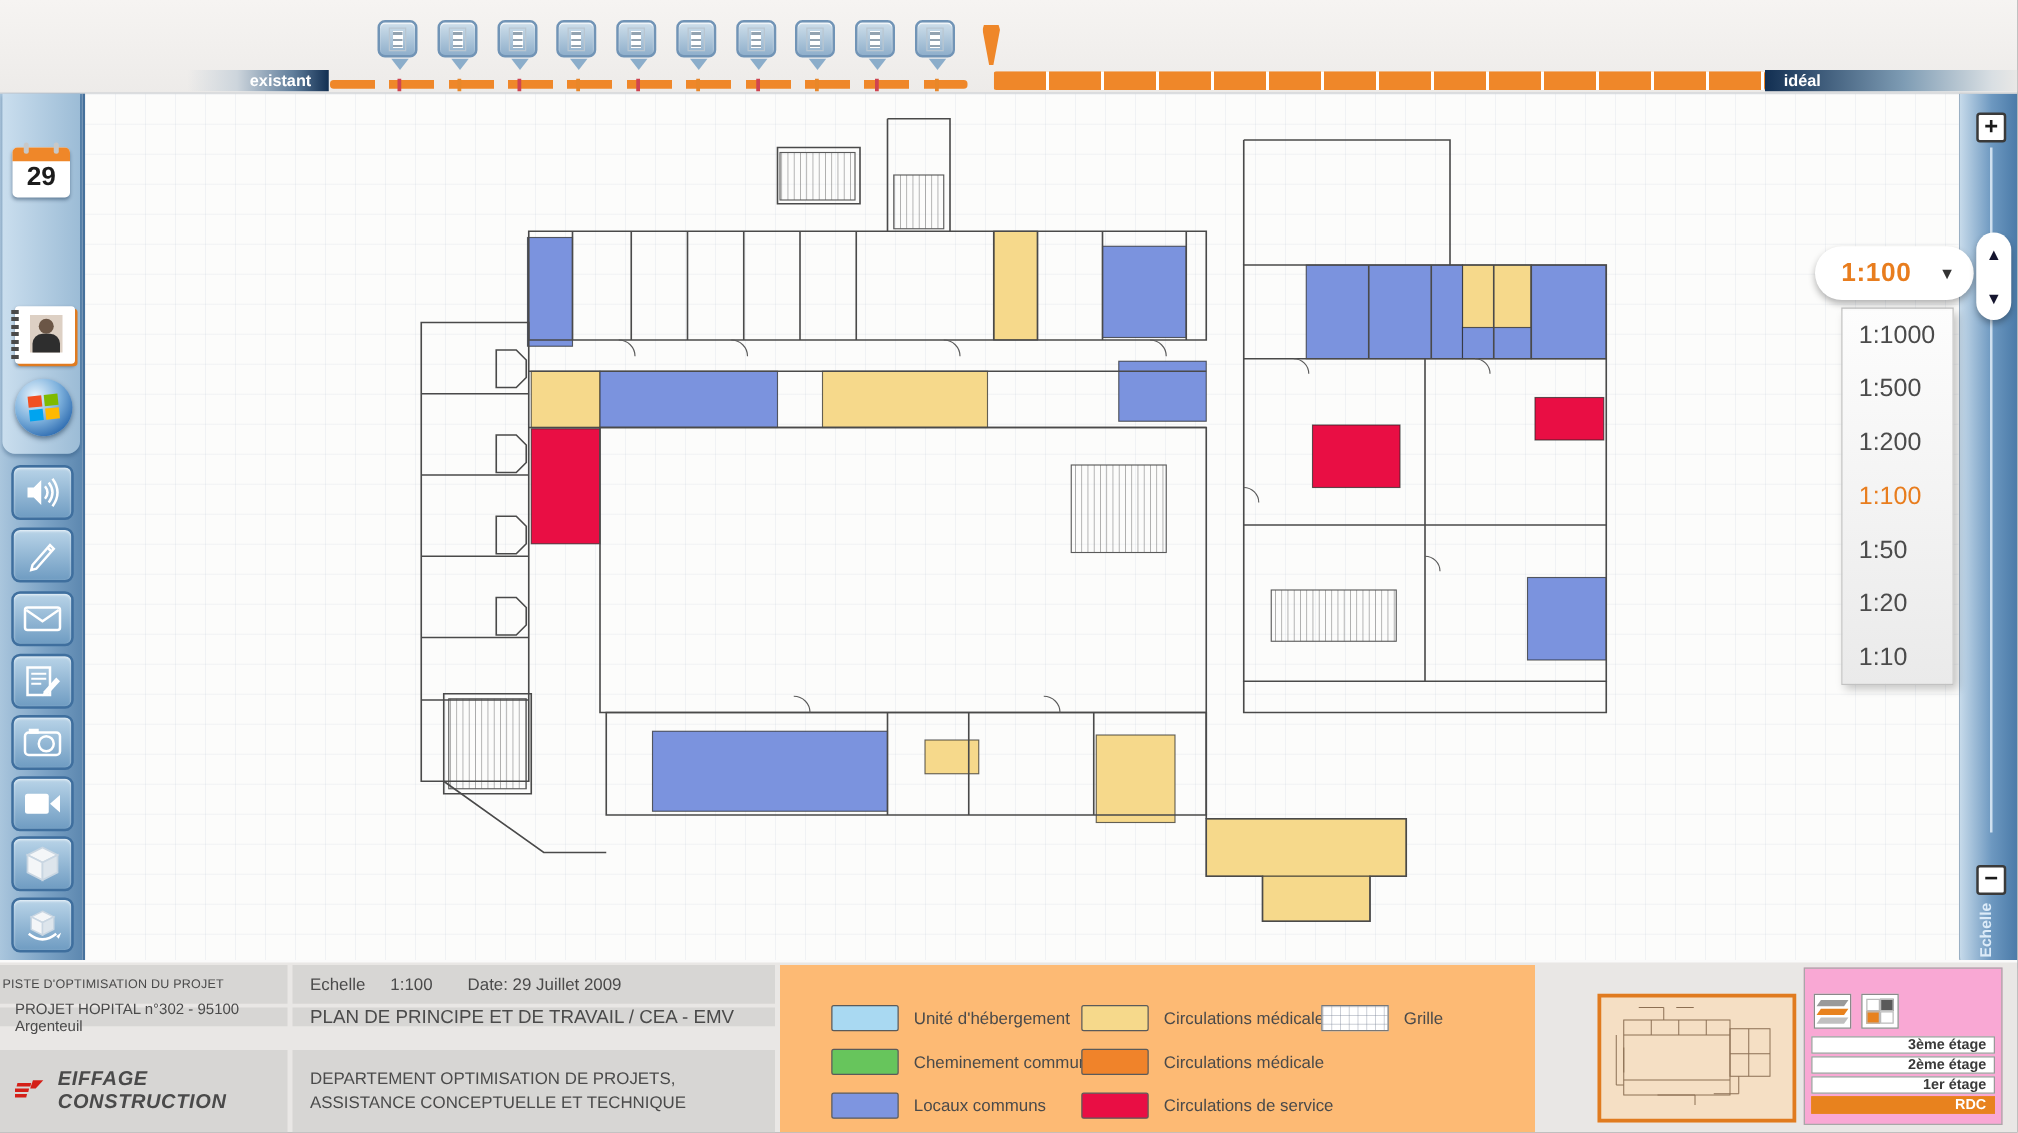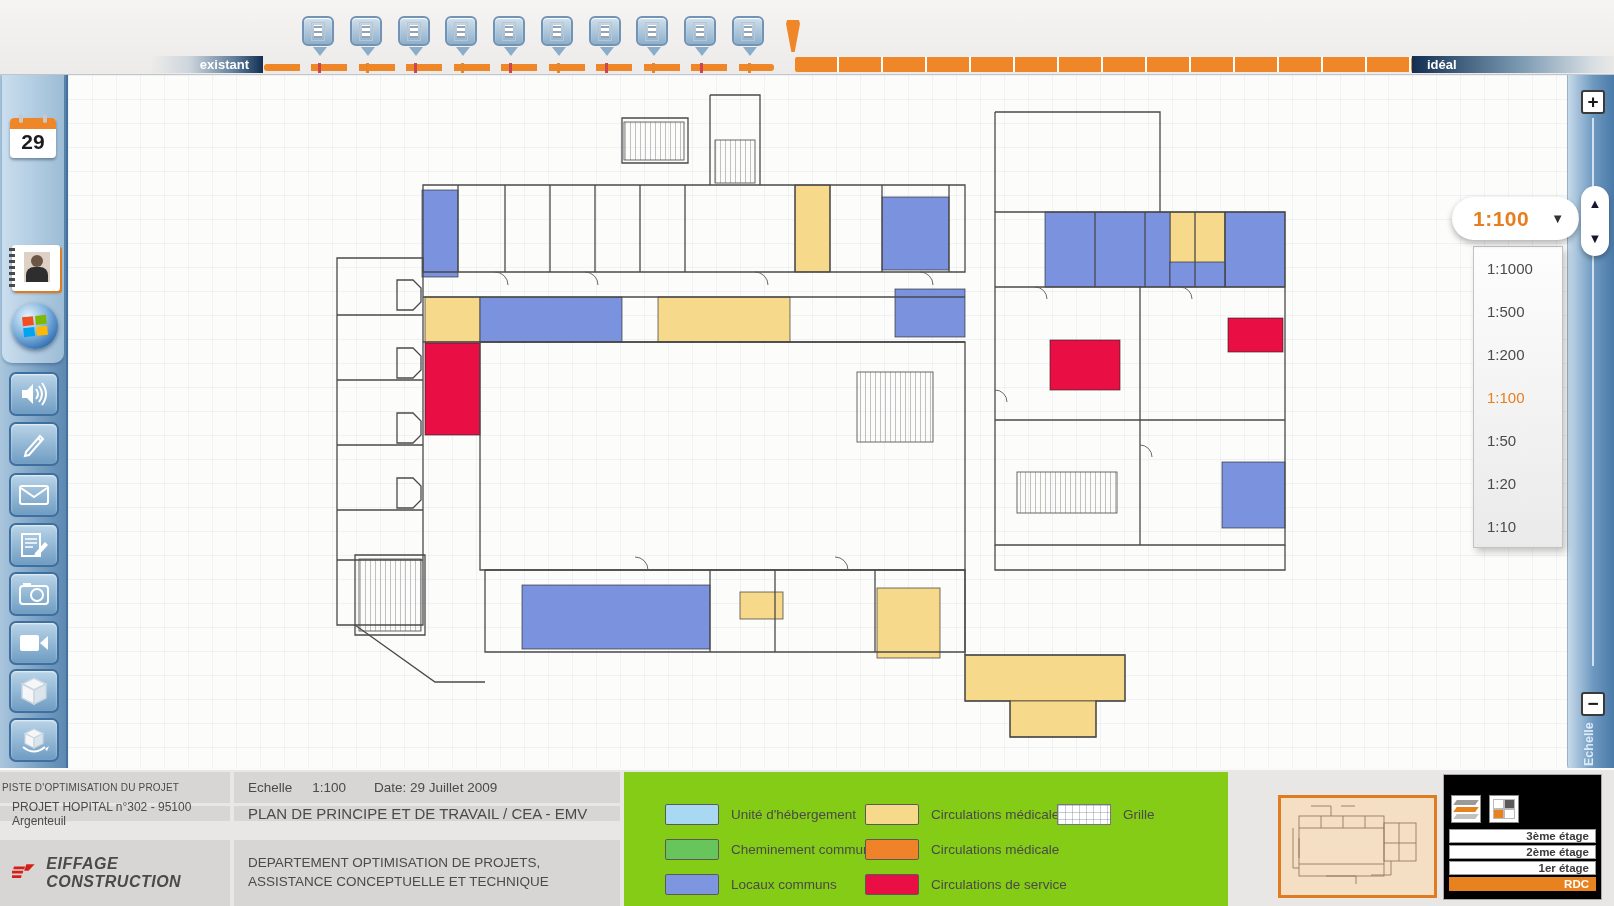--- a/index.html
+++ b/index.html
@@ -83,48 +83,48 @@
     writing-mode:vertical-rl;transform:rotate(180deg);}
   .scale-pill{position:absolute;left:1452px;top:197px;width:127px;height:43px;background:#fff;border-radius:22px;
     box-shadow:0 3px 6px rgba(0,0,0,.3);display:flex;align-items:center;z-index:6;}
   .scale-pill .val{margin-left:21px;font-size:21px;font-weight:bold;color:#e87d1e;letter-spacing:.5px;}
   .scale-pill .caret{margin-left:auto;margin-right:15px;font-size:13px;color:#333;}
   .scroll-pill{position:absolute;left:1581px;top:186px;width:28px;height:70px;background:#fff;border-radius:14px;
     box-shadow:0 3px 5px rgba(0,0,0,.3);display:flex;flex-direction:column;align-items:center;justify-content:space-around;z-index:6;}
   .scroll-pill span{font-size:13px;color:#15152e;cursor:pointer;}
   .dropdown{position:absolute;left:1473px;top:246px;width:90px;height:302px;z-index:5;
     background:linear-gradient(180deg,#fdfdfd,#eaeaea);border:1px solid #c2c2c2;box-shadow:3px 4px 7px rgba(0,0,0,.22);}
-  .dropdown .opt{height:43px;line-height:43px;padding-left:13px;font-size:15px;color:#4b4b4b;cursor:pointer;}
+  .dropdown .opt{height:43px;line-height:43px;padding-left:13px;font-size:20px;color:#4b4b4b;cursor:pointer;}
   .dropdown .opt.active{color:#e87d1e;}
 
   
   .footer{position:absolute;left:0;top:768px;width:1614px;height:138px;background:#e9e7e5;border-top:2px solid #fafafa;}
   .cell{position:absolute;background:#d7d6d4;color:#4a4a4a;}
   .r1{top:2px;height:31px;} .r2{top:36px;height:15px;} .r3{top:70px;height:66px;}
   .c1{left:0;width:230px;} .c2{left:234px;width:386px;}
   .cell.flexv{display:flex;align-items:center;}
   .t-title{font-size:10px;padding-left:2px;letter-spacing:.2px;text-align:center;}
   .t-echelle{font-size:13.5px;padding-left:14px;}
   .t-echval{font-size:13.5px;margin-left:20px;}
   .t-date{font-size:13.5px;margin-left:28px;}
   .t-project{font-size:12px;padding-left:12px;}
   .t-plan{font-size:15px;padding-left:14px;}
   .t-brand{font-size:16px;font-weight:bold;font-style:italic;margin-left:10px;letter-spacing:.5px;}
   .t-dept{font-size:13.5px;line-height:1.4;padding-left:14px;}
-  .legend{position:absolute;left:624px;top:2px;width:604px;height:134px;background:#84cc16;}
+  .legend{position:absolute;left:624px;top:2px;width:604px;height:134px;background:#fdba74;}
   .lg-col{position:absolute;top:0;}
   .lg-row{position:absolute;display:flex;align-items:center;height:21px;}
   .lg-swatch{width:54px;height:21px;border:1.5px solid #5a5a5a;border-radius:2px;}
   .lg-label{margin-left:12px;font-size:13.5px;color:#4a4a4a;white-space:nowrap;}
   .lg-grille{position:absolute;left:433px;top:32px;display:flex;align-items:center;}
   .lg-grille .sw{width:54px;height:21px;border:1.5px solid #777;background:#fff;
     background-image:linear-gradient(rgba(120,130,150,.4) 1px,rgba(0,0,0,0) 1px),linear-gradient(90deg,rgba(120,130,150,.4) 1px,rgba(0,0,0,0) 1px);
     background-size:7px 7px;}
   .minimap{position:absolute;left:1278px;top:25px;width:159px;height:103px;background:#f5dfc4;border:3px solid #e07b20;}
-  .floors{position:absolute;left:1443px;top:4px;width:159px;height:126px;background:#000000;border:1px solid #a8a8a8;}
+  .floors{position:absolute;left:1443px;top:4px;width:159px;height:126px;background:#f9a8d4;border:1px solid #a8a8a8;}
   .fl-icons{position:absolute;left:7px;top:20px;display:flex;gap:8px;}
   .fl-icon{width:30px;height:28px;border:1px solid #8a8a8a;background:#fff;position:relative;}
   .fl-rows{position:absolute;left:5px;top:54px;width:147px;}
   .fl-row{height:14px;border:1px solid #9a9a9a;margin-bottom:2px;font-size:11.5px;font-weight:bold;color:#3a3a3a;
     text-align:right;padding-right:6px;line-height:12px;background:#fff;cursor:pointer;}
   .fl-row.active{background:#e8821e;border-color:#e8821e;color:#fff;}
   .layers-icon i{position:absolute;left:3px;width:22px;height:5px;transform:skewX(-35deg);}
   .checker{position:absolute;left:3px;top:3px;width:22px;height:20px;display:grid;grid-template-columns:1fr 1fr;}
   .checker i{border:0.5px solid #bbb;}
 </style>

